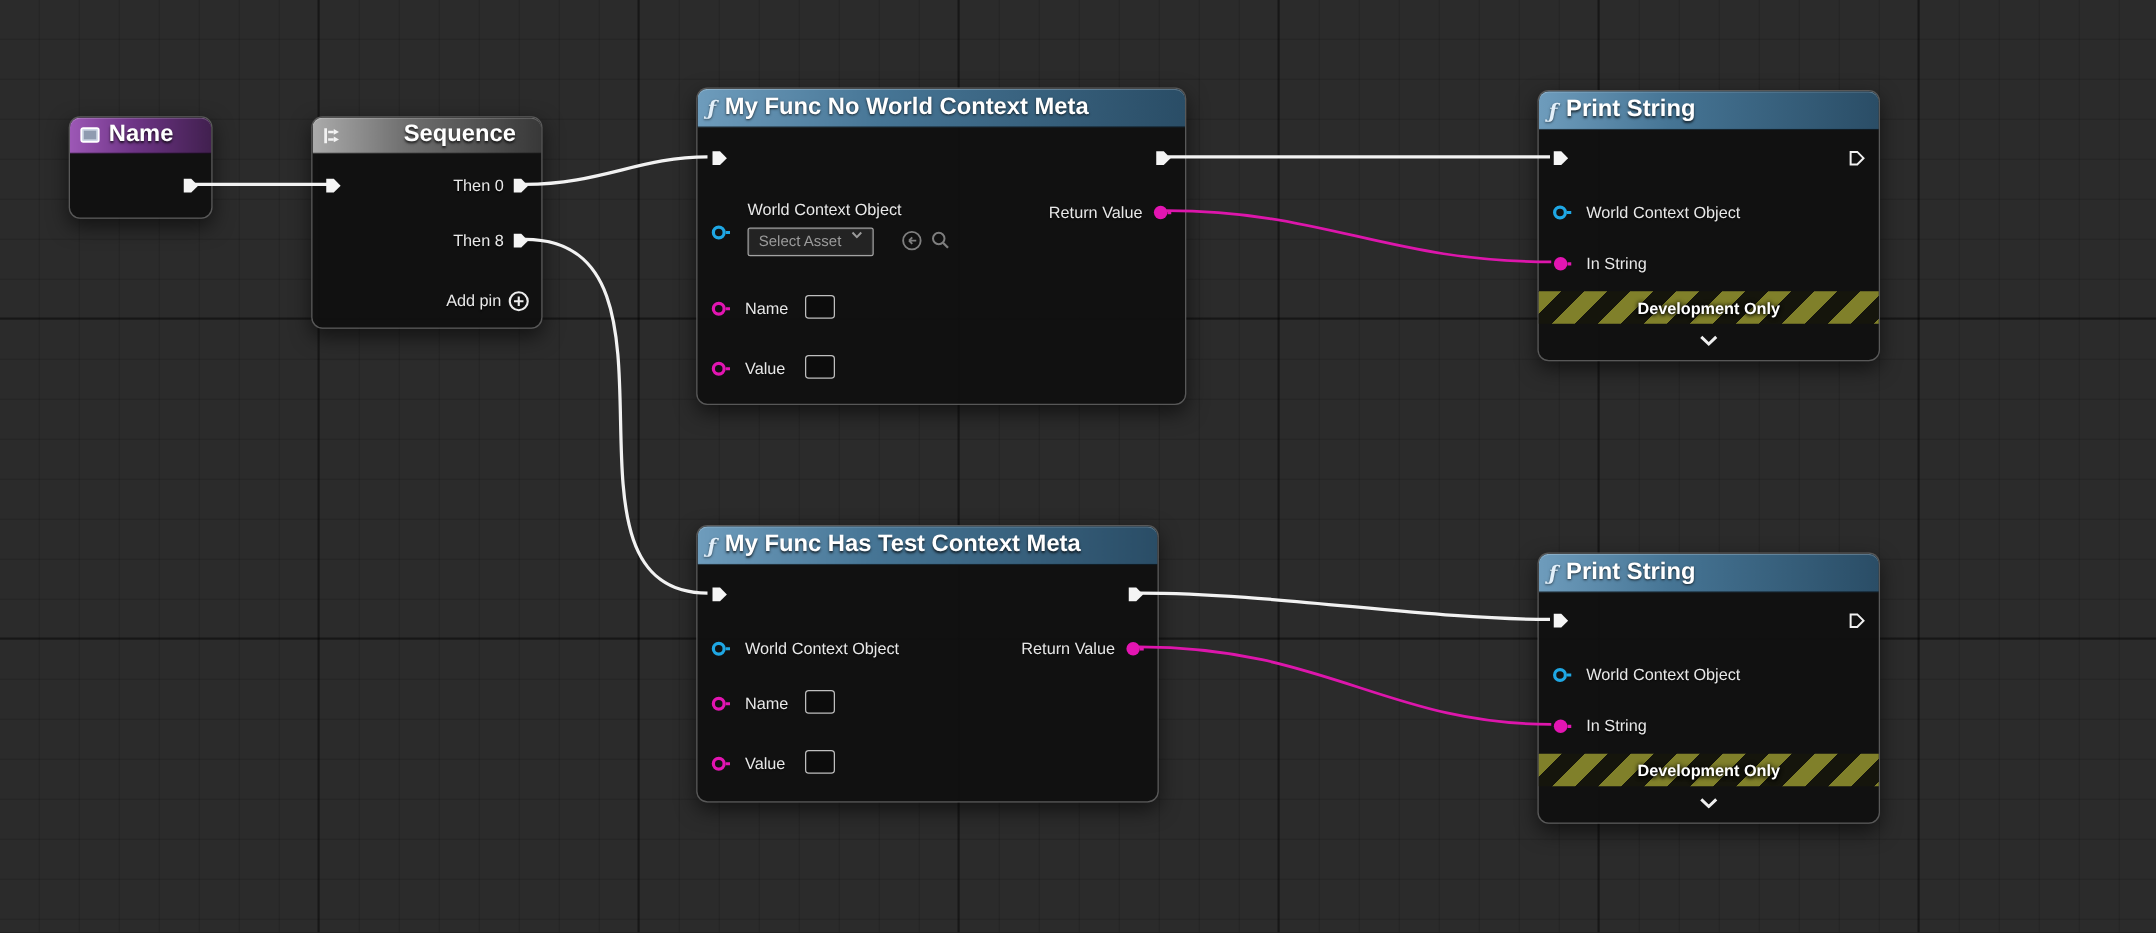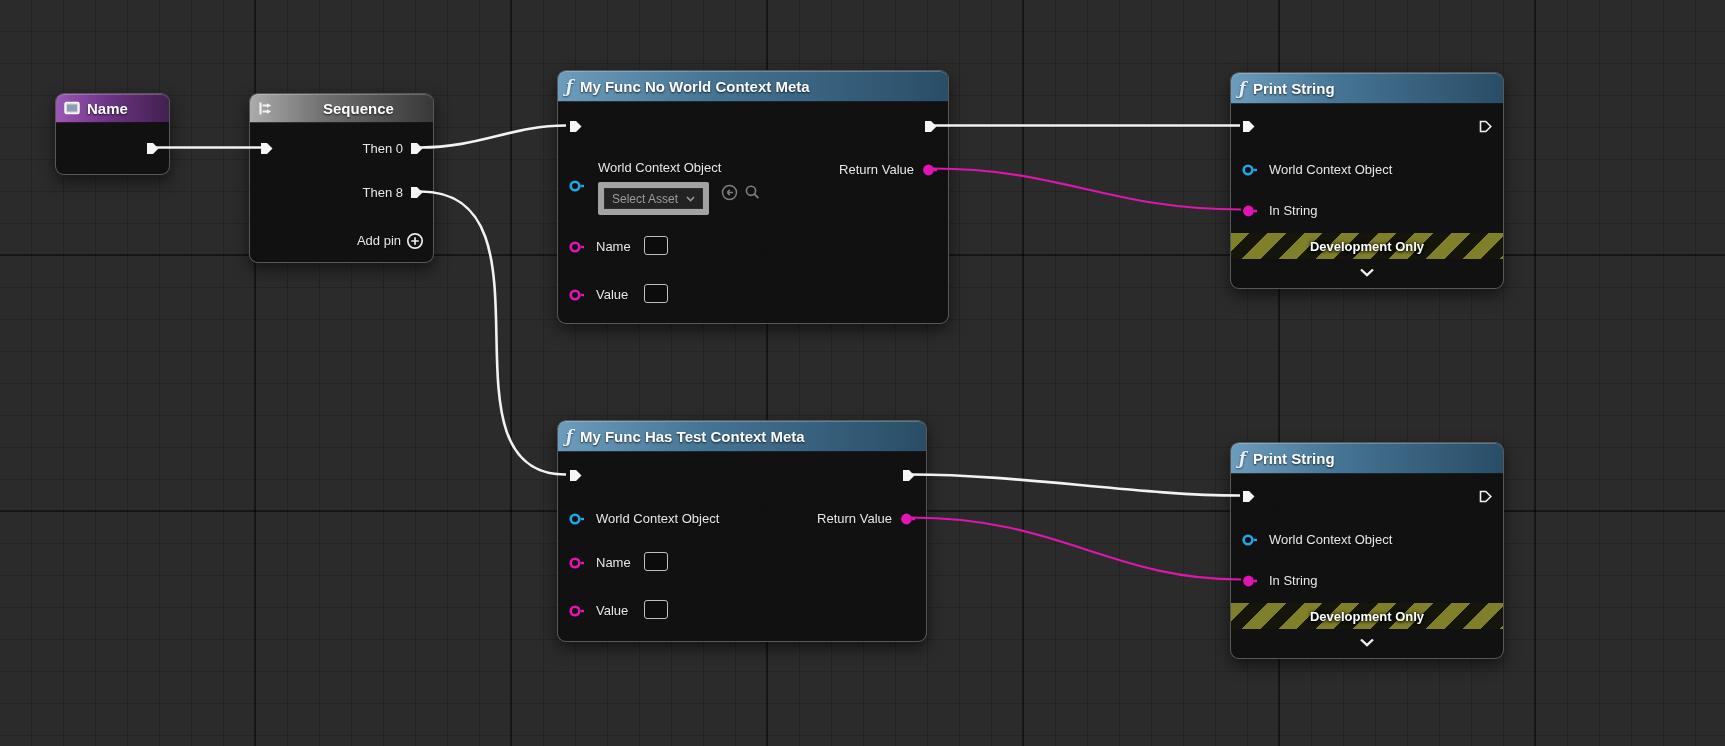--- a/index.html
+++ b/index.html
@@ -26,28 +26,28 @@
     display:flex;align-items:center;gap:7px;
     height:30px;padding:0 12px 0 8px;
     border-radius:8px 8px 0 0;
     border-bottom:1px solid rgba(0,0,0,.65);
     box-shadow:inset 0 1px 0 rgba(255,255,255,.22);
   }
   .h28{height:28px;}
   .header-blue{background:linear-gradient(90deg,#6e9cbc 0%,#467595 38%,#2a4d66 100%);}
   .header-gray{background:linear-gradient(90deg,#ababab 0%,#707070 40%,#383838 100%);gap:48px;}
   .header-purple{background:linear-gradient(90deg,#9d58b6 0%,#6e3486 45%,#41204f 100%);}
-  .node-title{font-size:15px;font-weight:bold;color:#fff;text-shadow:0 1px 2px rgba(0,0,0,.75);white-space:nowrap;}
+  .node-title{font-size:19px;font-weight:bold;color:#fff;text-shadow:0 1px 2px rgba(0,0,0,.75);white-space:nowrap;}
   .fn-icon{font-family:"DejaVu Serif",serif;font-style:italic;font-weight:bold;font-size:16px;color:#e3f0fa;text-shadow:0 1px 2px rgba(0,0,0,.6);}
   .pin{position:absolute;line-height:0;}
   .lbl{position:absolute;font-size:13px;color:#e8e8e8;line-height:17px;white-space:nowrap;text-shadow:0 1px 1px rgba(0,0,0,.6);}
   .asset-dropdown{
-    position:absolute;display:flex;align-items:center;gap:8px;
+    position:absolute;display:flex;gap:8px;
     padding:2px 8px;height:17px;
-    background:#232323;border:6px solid #a3a3a3;border-radius:2px;
+    background:#232323;border:1px solid #a3a3a3;border-radius:2px;
     box-shadow:inset 0 0 0 1px rgba(255,255,255,.05);
     color:#9b9b9b;font-size:12px;line-height:16px;white-space:nowrap;cursor:pointer;
   }
   .icon-btn{position:absolute;line-height:0;cursor:pointer;}
   .text-box{
     position:absolute;width:18px;height:17px;padding:0 2px;
     background:#0c0c0c;border:1px solid #bfbfbf;border-radius:3px;
     color:#e8e8e8;font-size:12px;
   }
   .dev-banner{

